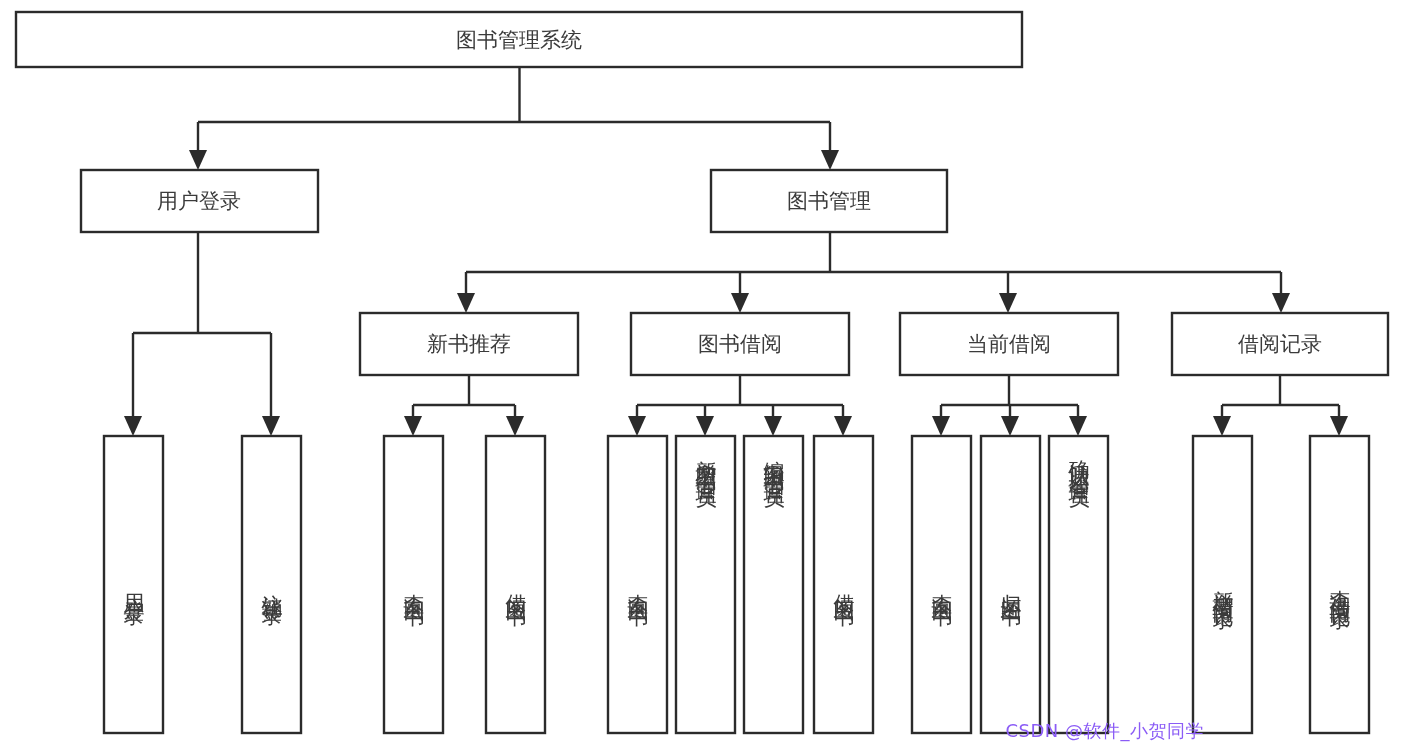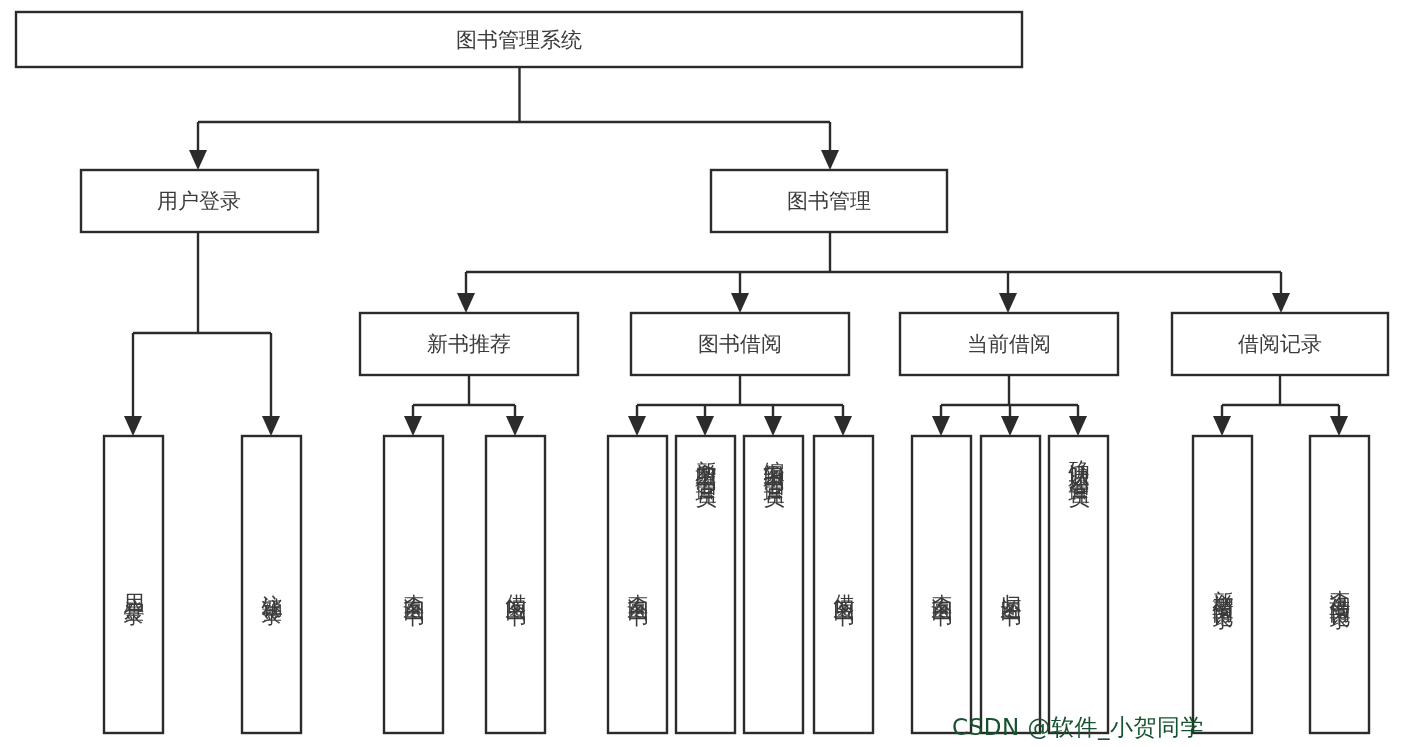--- a/index.html
+++ b/index.html
@@ -65,22 +65,22 @@
     pointer-events: none;
   }
   .vlabel.top-aligned {
     justify-content: flex-start;
   }
   #watermark {
     position: absolute;
     right: 8px;
     bottom: 4px;
     font-family: "DejaVu Sans", "Liberation Sans", sans-serif;
-    font-size: 23px;
-    color: #14532d;
+    font-size: 18px;
+    color: #8b5cf6;
     white-space: nowrap;
     letter-spacing: 0.5px;
   }
 </style>
 </head>
 <body>
 
 <div id="diagram-root">
 
   <svg id="flow" viewBox="0 0 1405 747">

